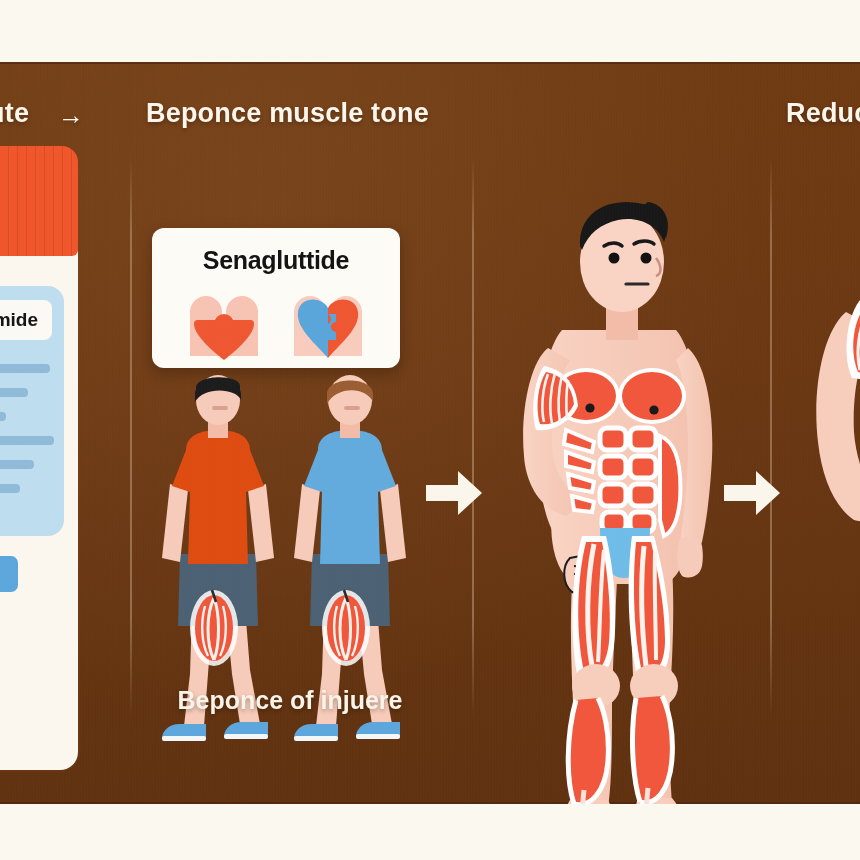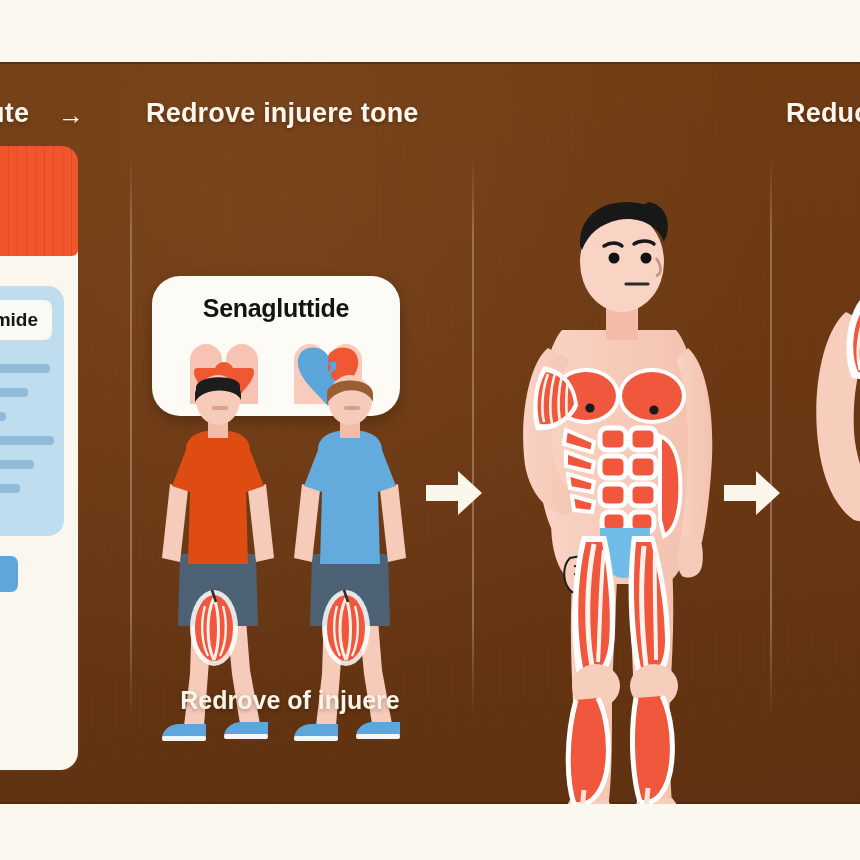--- a/index.html
+++ b/index.html
@@ -152,23 +152,22 @@
     background: #5DA6DC;
     border-radius: 7px;
   }
 
   
   #card {
     position: absolute;
     left: 152px; top: 166px;
     width: 248px; height: 140px;
     background: #FDFBF6;
-    border-radius: 28px;
+    border-radius: 12px;
     box-shadow: 0 5px 14px rgba(40,18,6,0.35);
-    margin-top: 48px;
   }
   #card .card-title {
     position: absolute;
     left: 0; right: 0; top: 18px;
     text-align: center;
     font-size: 25px;
     font-weight: 800;
     color: #131313;
     letter-spacing: -.3px;
   }
@@ -211,21 +210,21 @@
         <div class="line" style="left:14px; top:174px; width:124px;"></div>
         <div class="line" style="left:38px; top:198px; width:86px;"></div>
       </div>
 
       <div class="syringe-blue"></div>
 
     </div>
 
     <div class="heading" style="left:-12px; top:36px;">ute</div>
     <div class="arrow-glyph" style="left:58px; top:40px;">→</div>
-    <div class="heading" style="left:146px; top:36px;">Redrove injuere tone</div>
+    <div class="heading" style="left:146px; top:36px;">Beponce muscle tone</div>
     <div class="heading" style="left:786px; top:36px;">Reduc</div>
 
     <div id="card">
       <div class="card-title">Senagluttide</div>
 
       <svg class="heart" style="left:30px; top:62px; width:84px; height:72px;" viewBox="0 0 84 72">
         <path d="M8 22 A16 16 0 0 1 40 22 L40 66 L8 66 Z" fill="#F7C3B3"></path>
         <path d="M44 22 A16 16 0 0 1 76 22 L76 66 L44 66 Z" fill="#F7C3B3"></path>
         <path d="M42 70 C42 70 12 48 12 34 C12 30 14 30 18 30 L66 30 C70 30 72 30 72 34 C72 48 42 70 42 70 Z" fill="#EE5731"></path>
         <circle cx="42" cy="34" r="10" fill="#EE5731"></circle>
@@ -294,21 +293,21 @@
         <path d="M67 232 C72 250 70 270 64 282" stroke="#FFF1EA" stroke-width="2.4" fill="none"></path>
         <path d="M56 216 L60 228" stroke="#2B2B2B" stroke-width="2.6" fill="none"></path>
       </g>
       <path d="M24 350 C12 350 6 358 6 364 L50 364 L50 350 Z" fill="#5DA6DC"></path>
       <path d="M86 348 C74 348 68 356 68 362 L112 362 L112 348 Z" fill="#5DA6DC"></path>
       <rect x="6" y="362" width="44" height="5" rx="2" fill="#F3F7FA"></rect>
       <rect x="68" y="360" width="44" height="5" rx="2" fill="#F3F7FA"></rect>
     </svg>
 
     <div class="caption" style="left:140px; top:622px; width:300px;">
-      <div>Redrove of injuere</div>
+      <div>Beponce of injuere</div>
     </div>
 
     <svg class="flow-arrow" style="left:424px; top:405px; width:60px; height:52px;" viewBox="0 0 60 52">
       <path d="M2 18 L34 18 L34 4 L58 26 L34 48 L34 34 L2 34 Z" fill="#FBF6EC"></path>
     </svg>
 
     <svg class="flow-arrow" style="left:722px; top:405px; width:60px; height:52px;" viewBox="0 0 60 52">
       <path d="M2 18 L34 18 L34 4 L58 26 L34 48 L34 34 L2 34 Z" fill="#FBF6EC"></path>
     </svg>
 

